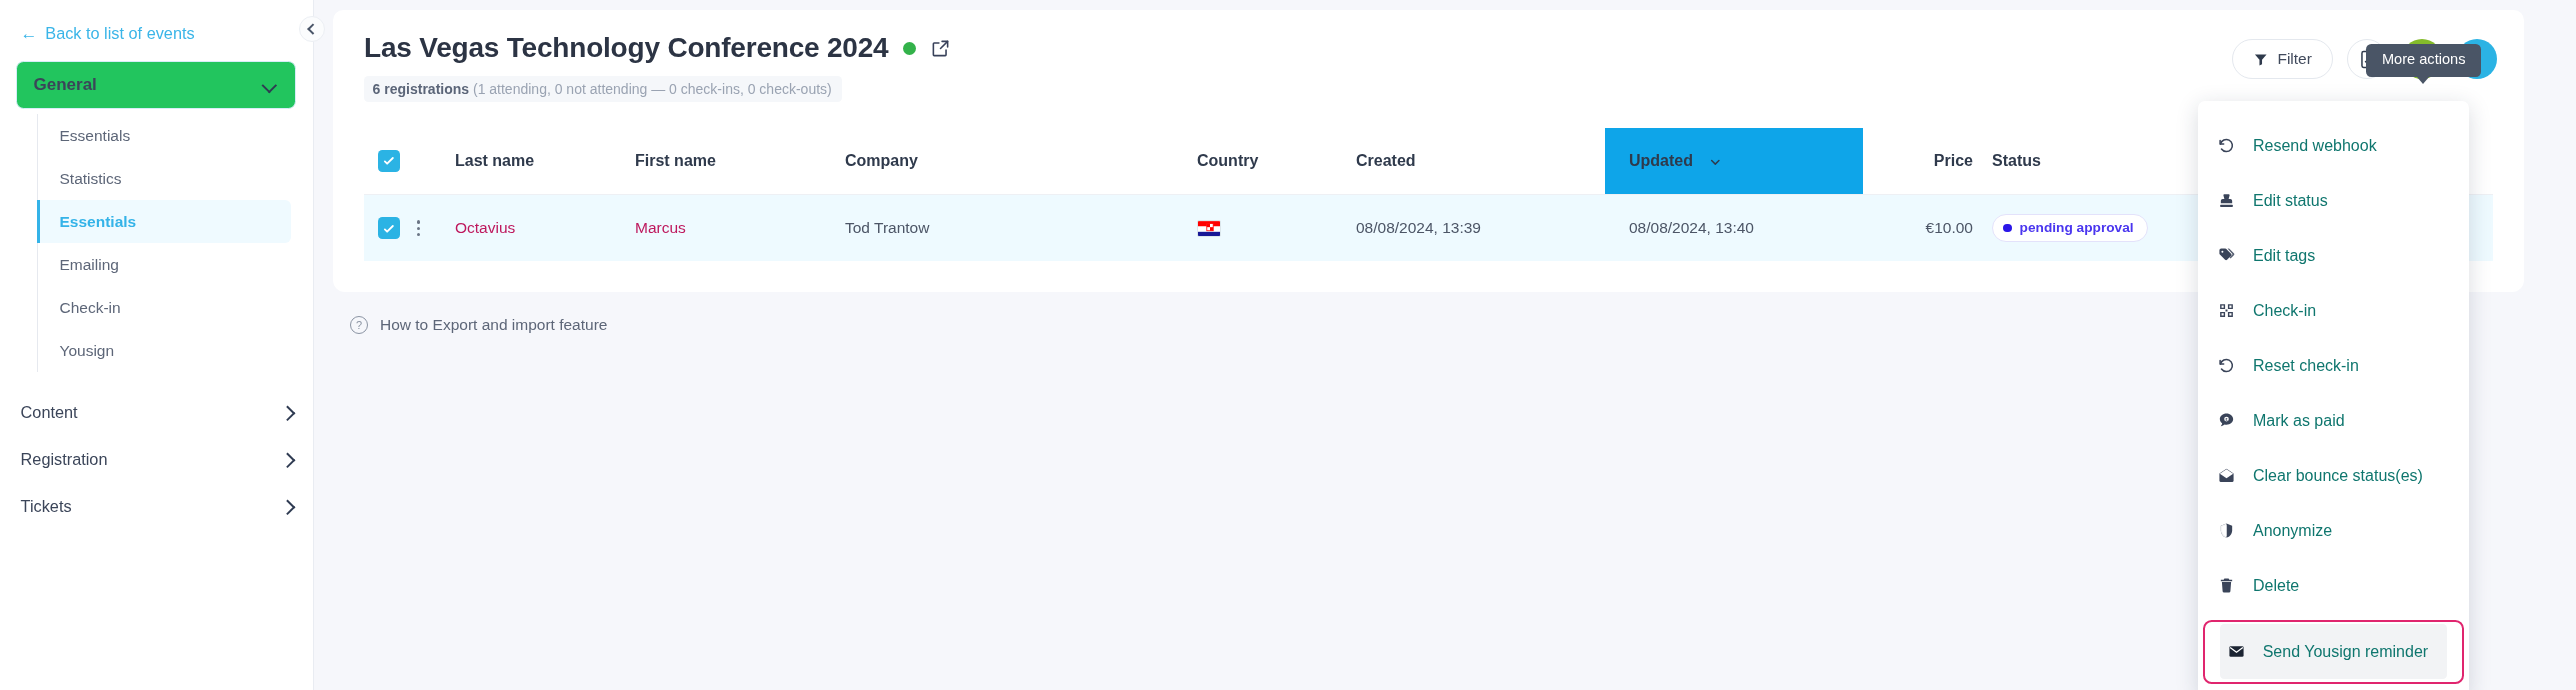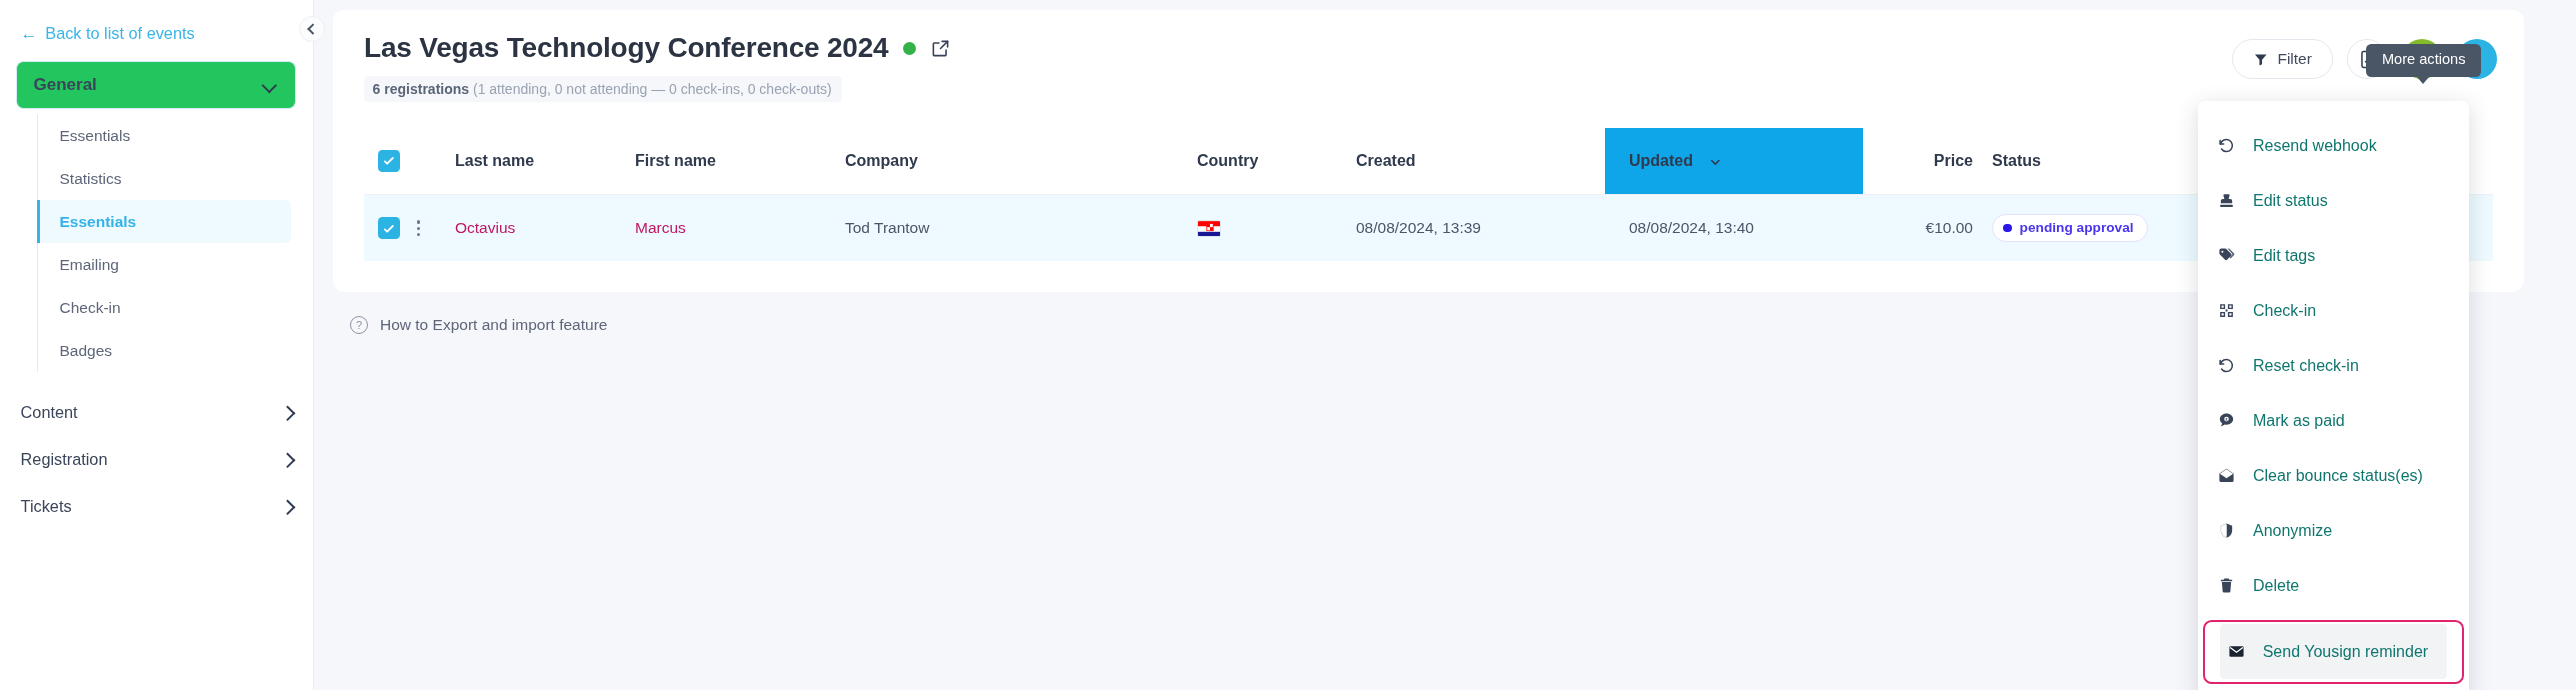--- a/index.html
+++ b/index.html
@@ -208,21 +208,21 @@
       <div class="subnav-item active">
         <span>Essentials</span>
       </div>
       <div class="subnav-item">
         <span>Emailing</span>
       </div>
       <div class="subnav-item">
         <span>Check-in</span>
       </div>
       <div class="subnav-item">
-        <span>Badges</span>
+        <span>Yousign</span>
       </div>
     </nav>
 
     <div class="sec-gap"></div>
 
     <div class="section-row">
       <span>Content</span>
       <span class="chev right"></span>
     </div>
     <div class="section-row">

